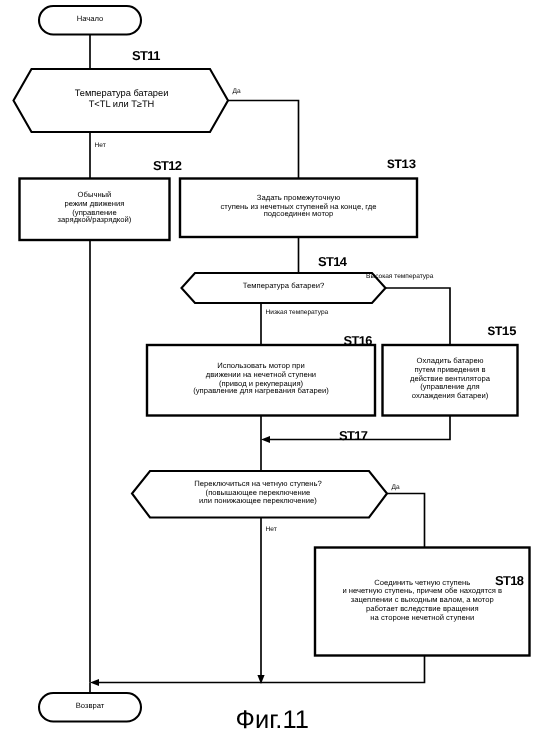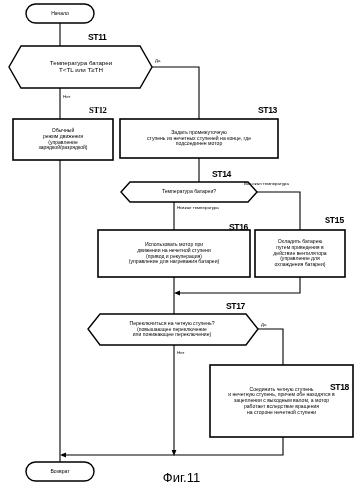--- a/index.html
+++ b/index.html
@@ -53,21 +53,21 @@
     letter-spacing: -0.4px;
     color: #000;
     font-family: "Liberation Sans", sans-serif;
   }
   .fig-caption {
     position: absolute;
     left: 0;
     top: 470px;
     width: 363px;
     text-align: center;
-    font-size: 13px;
+    font-size: 17px;
     font-family: "Liberation Sans", sans-serif;
     color: #000;
   }
 </style>
 </head>
 <body>
 
 <div id="flow-root">
 
   <svg class="layer" viewBox="0 0 363 499">
@@ -122,26 +122,26 @@
 
       <rect x="26" y="462" width="68" height="19" rx="9.5" ry="9.5" fill="#ffffff" stroke="#000000" stroke-width="1.4"></rect>
     </g>
   </svg>
 
   <div class="node-text" style="left:26px; top:4px; width:68px; height:19px;">Начало</div>
 
   <div class="node-text" style="left:26px; top:462px; width:68px; height:19px;">Возврат</div>
 
   <div class="step-tag" style="left:88px; top:32px;">ST11</div>
-  <div class="step-tag" style="left:89px; top:105px;font-family:Liberation Serif, serif;">ST12</div>
-  <div class="step-tag" style="left:258px; top:105px;">ST13</div>
+  <div class="step-tag" style="left:102px; top:105px;">ST12</div>
+  <div class="step-tag" style="left:258px; top:105px;font-family:Liberation Mono, monospace;">ST13</div>
   <div class="step-tag" style="left:212px; top:169px;">ST14</div>
   <div class="step-tag" style="left:325px; top:216px;font-family:Liberation Mono, monospace;">ST15</div>
   <div class="step-tag" style="left:229px; top:222px;">ST16</div>
-  <div class="step-tag" style="left:226px; top:301px;">ST17</div>
+  <div class="step-tag" style="left:226px; top:285px;">ST17</div>
   <div class="step-tag" style="left:330px; top:352px;margin-top:30px;">ST18</div>
 
   <div class="node-text" style="left:16px; top:46px; width:130px; height:42px; font-size:6.2px;">Температура батареи
 T&lt;TL или T≥TH</div>
 
   <div class="node-text" style="left:13px; top:119px; width:100px; height:41px;">Обычный
 режим движения
 (управление
 зарядкой/разрядкой)</div>
 

